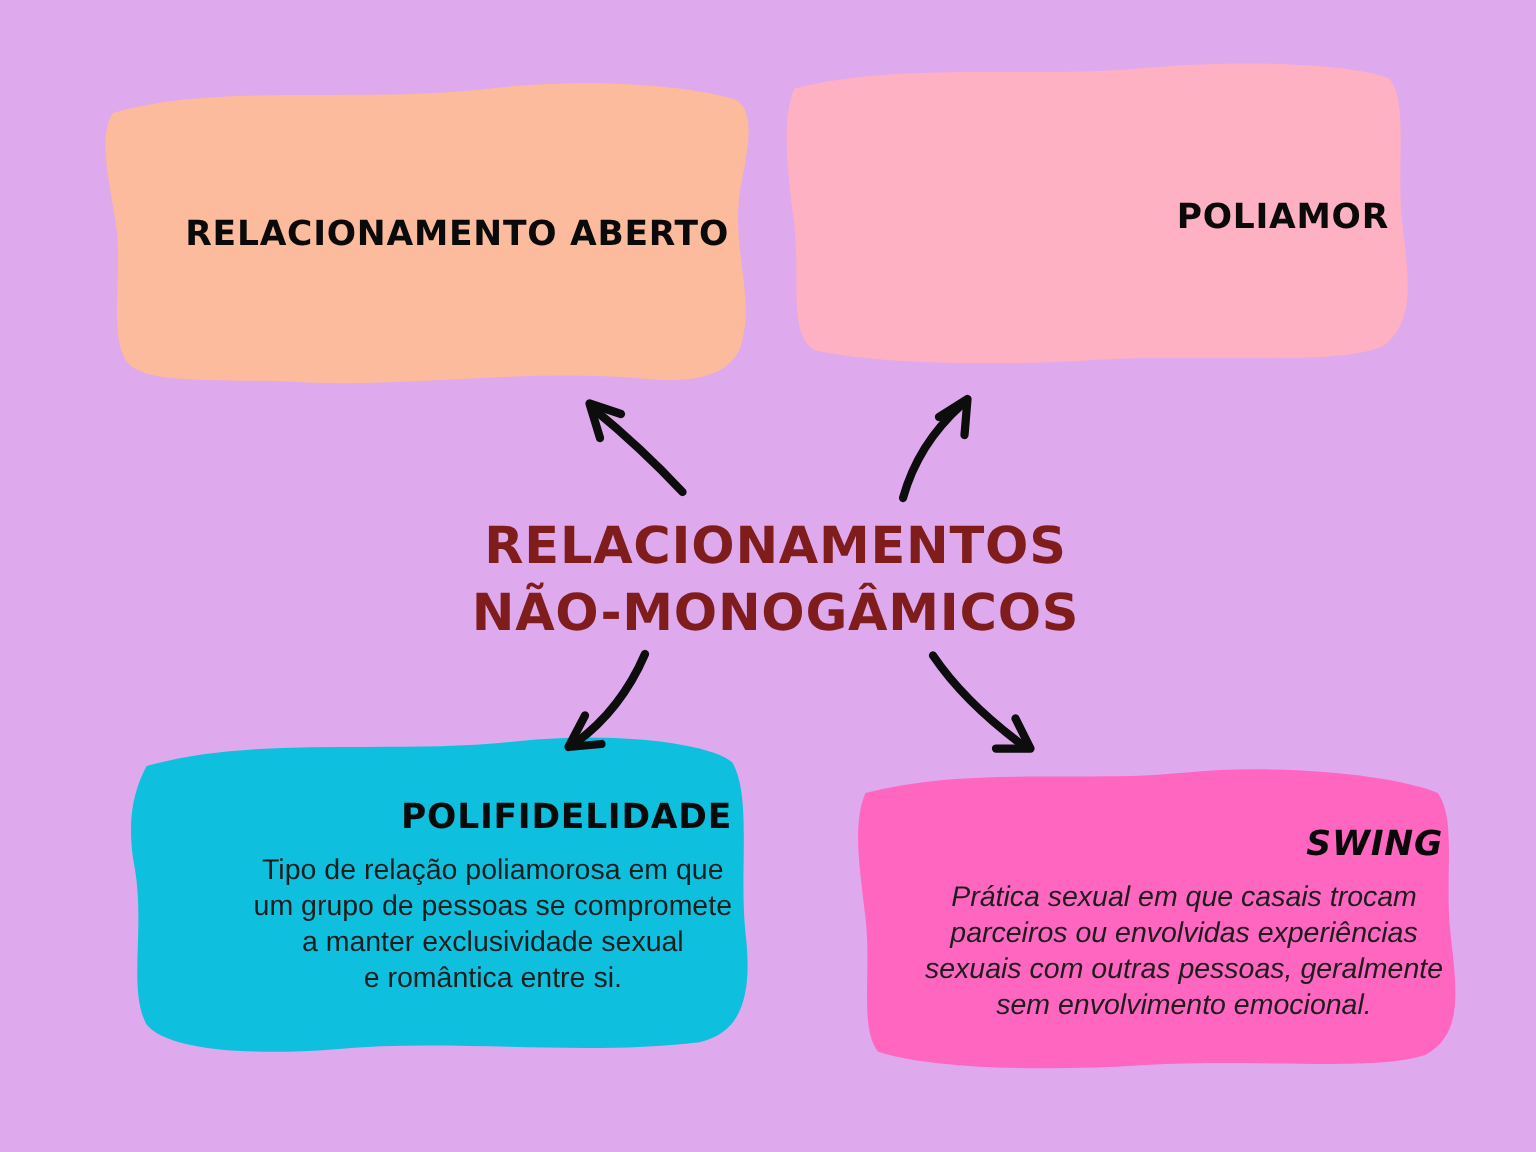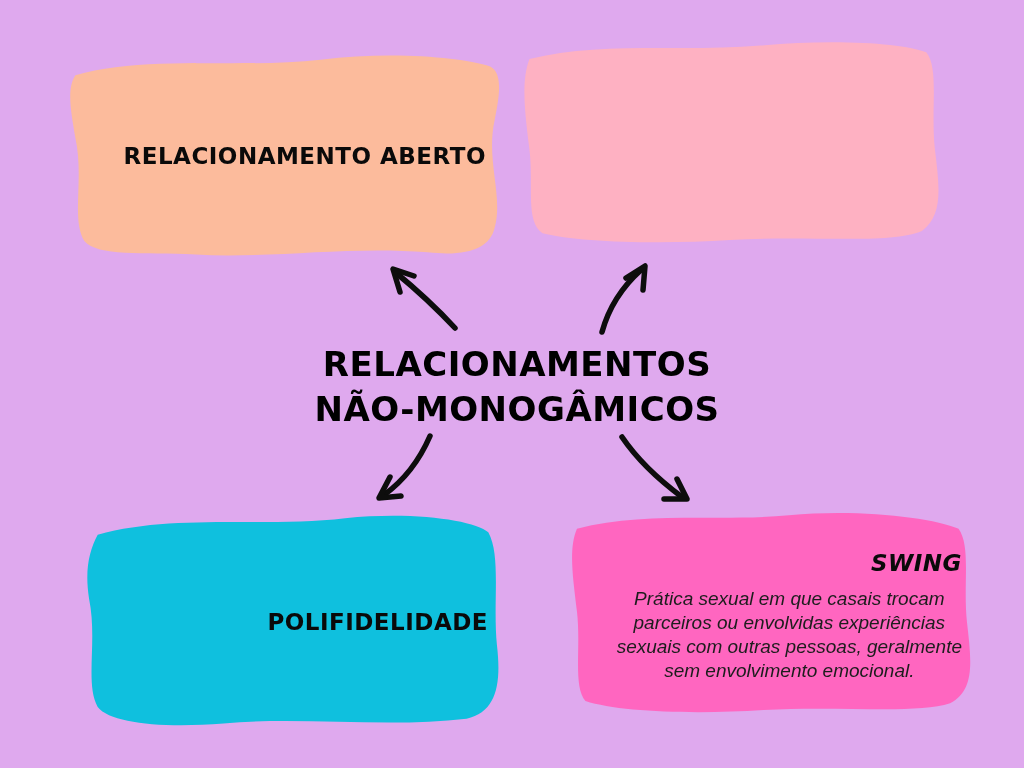--- a/index.html
+++ b/index.html
@@ -49,35 +49,35 @@
   }
   .card-desc {
     margin: 0;
     font-size: 19px;
     line-height: 24px;
     color: #1d1d1d;
     white-space: pre-line;
   }
   .pos-tl { left: 62px;  top: 44px;  width: 446px; height: 224px; }
   .pos-tr { left: 512px; top: 32px;  width: 436px; height: 226px; }
-  .pos-bl { left: 76px;  top: 504px; width: 434px; height: 236px; }
+  .pos-bl { left: 76px;  top: 480px; width: 434px; height: 236px; }
   .pos-br { left: 560px; top: 504px; width: 424px; height: 224px; font-style: italic; }
 
   .center-title {
     position: absolute;
     left: 10px;
     right: 0;
     top: 342px;
     text-align: center;
     font-family: "DejaVu Sans", sans-serif;
     font-weight: bold;
     font-size: 34px;
     line-height: 45px;
     letter-spacing: 0.5px;
-    color: #000000;
+    color: #7f1d1d;
     white-space: pre-line;
   }
   .arrows {
     position: absolute;
     inset: 0;
     pointer-events: none;
   }
   .arrows path {
     fill: none;
     stroke-width: 5.5;
@@ -97,29 +97,34 @@
     <div class="card-content">
       <h2 class="card-title">RELACIONAMENTO ABERTO</h2>
     </div>
   </div>
 
   <div class="card pos-tr">
     <svg class="blob" viewBox="0 0 100 100" preserveAspectRatio="none">
       <path d="M4,12 C20,4 40,9 57,6 C74,3 90,5 95,9 C98,16 96,34 97,52 C98,68 99,81 94,88 C87,94 68,90 50,92 C34,94 15,93 7,89 C3,84 5,68 4,52 C3,36 2,22 4,12 Z" fill="#feb1c2"></path>
     </svg>
     <div class="card-content">
+      <h2 class="card-title">POLIAMOR</h2>
     </div>
   </div>
 
   <div class="card pos-bl">
     <svg class="blob" viewBox="0 0 100 100" preserveAspectRatio="none">
       <path d="M5,13 C22,4 44,10 62,6 C78,3 92,7 95,12 C98,22 96,42 97,60 C98,76 97,88 90,91 C72,95 52,90 34,93 C20,95 8,93 5,86 C2,76 5,58 3,40 C2,28 3,20 5,13 Z" fill="#0fc0de"></path>
     </svg>
     <div class="card-content">
       <h2 class="card-title">POLIFIDELIDADE</h2>
+      <p class="card-desc">Tipo de relação poliamorosa em que
+um grupo de pessoas se compromete
+a manter exclusividade sexual
+e romântica entre si.</p>
     </div>
   </div>
 
   <div class="card pos-br">
     <svg class="blob" viewBox="0 0 100 100" preserveAspectRatio="none">
       <path d="M4,11 C20,3 38,8 54,5 C70,2 88,6 94,11 C97,19 95,36 96,53 C97,70 98,83 92,89 C84,94 66,90 48,92 C32,94 14,93 6,88 C3,81 5,64 4,48 C3,32 2,20 4,11 Z" fill="#ff66c0"></path>
     </svg>
     <div class="card-content">
       <h2 class="card-title">SWING</h2>
       <p class="card-desc">Prática sexual em que casais trocam

